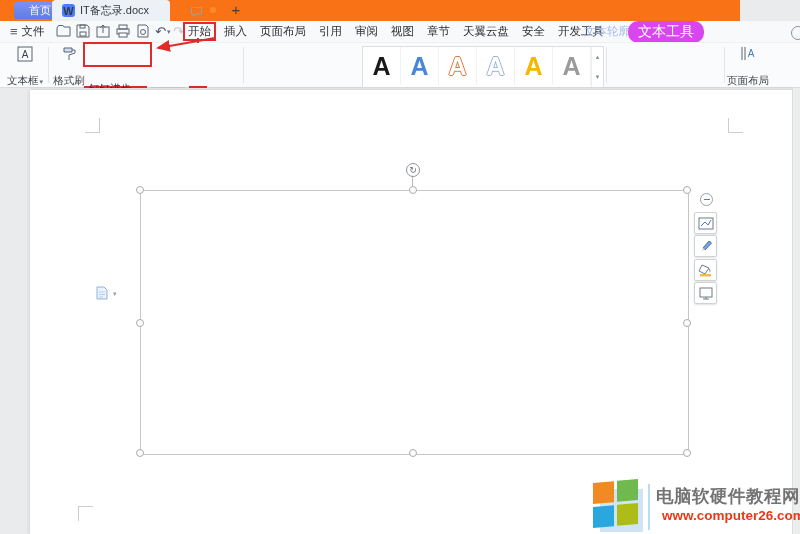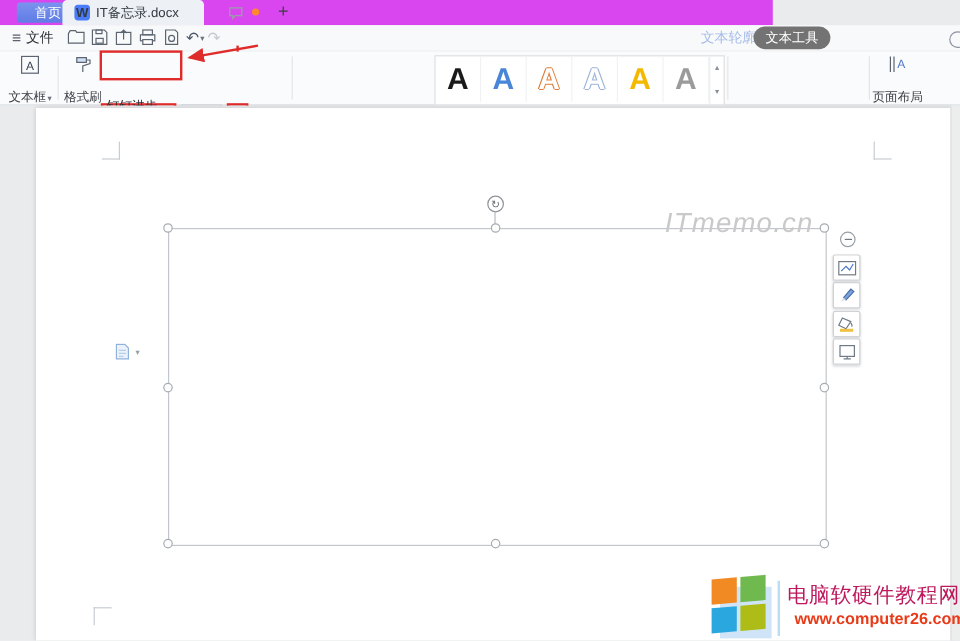--- a/index.html
+++ b/index.html
@@ -1,41 +1,41 @@
 <!DOCTYPE html>
 <html><head>
 <meta charset="utf-8">
 <style>
   html,body{margin:0;padding:0;}
   .app{position:relative;width:800px;height:534px;overflow:hidden;
        font-family:"Liberation Sans","DejaVu Sans",sans-serif;background:#e9ebed;color:#2b3037;}
 
   
-  .tabbar{position:absolute;left:0;top:0;width:644px;height:21px;background:#d946ef;}
+  .tabbar{position:absolute;left:0;top:0;width:740px;height:21px;background:#f97316;}
   .home-tab{position:absolute;left:14px;top:2px;width:52px;height:17px;border-radius:3px;
      background:linear-gradient(#7b93ee,#5f7ce6);color:#fff;font-size:11px;
      display:flex;align-items:center;justify-content:center;}
   .doc-tab{position:absolute;left:52px;top:0;width:118px;height:21px;background:#edf1f6;
      border-radius:4px 4px 0 0;display:flex;align-items:center;gap:5px;padding-left:10px;box-sizing:border-box;}
   .wps-ico{width:13px;height:13px;background:#4a7cfa;border-radius:3px;color:#fff;font-size:9px;
      font-weight:bold;display:flex;align-items:center;justify-content:center;}
   .doc-tab span{font-size:11px;color:#333a42;}
   .tab-bubble{position:absolute;left:190px;top:4px;}
   .tab-dot{position:absolute;left:210px;top:7px;width:6px;height:6px;border-radius:50%;background:#ff8a2a;}
   .newtab{position:absolute;left:228px;top:1px;font-size:15px;color:#3c4043;width:16px;text-align:center;}
 
   
   .menubar{position:absolute;left:0;top:21px;width:800px;height:21px;background:#f8f9fa;}
   .mitem{position:absolute;top:0;height:21px;display:flex;align-items:center;font-size:11.5px;color:#2a2f35;}
   .qicon{position:absolute;top:3px;width:16px;height:16px;}
   .mtabs{position:absolute;left:186px;top:0;height:21px;display:flex;align-items:center;gap:13px;font-size:11.5px;}
   .mtab{color:#2a2f35;white-space:nowrap;}
   .mtab-annot{border:2px solid #e02b2b;padding:0 3px;margin:0 -5px 0 -3px;}
   .drawtools{color:#a6bce8;}
-  .texttools{background:#737373;color:#fff;border-radius:10px;padding:2px 10px;font-size:11px;}
+  .texttools{background:#d946ef;color:#fff;border-radius:10px;padding:2px 10px;font-size:14px;}
   .help-circle{position:absolute;left:791px;top:5px;width:12px;height:12px;border:1.3px solid #8a93a0;border-radius:50%;}
 
   
   .ribbon{position:absolute;left:0;top:42px;width:800px;height:46px;background:#fafbfc;border-bottom:1px solid #d9dde1;border-top:1px solid #eef0f2;box-sizing:border-box;}
   .vsep{position:absolute;top:4px;height:36px;width:1px;background:#e3e6e9;}
   .bigbtn{position:absolute;top:1px;height:42px;display:flex;flex-direction:column;align-items:center;justify-content:space-between;padding:2px 0;}
   .bigbtn .lbl{font-size:10.5px;color:#3a3f45;white-space:nowrap;}
   .combo{position:absolute;background:#fff;border:1px solid #c6cacf;display:flex;align-items:center;
      justify-content:space-between;font-size:11px;color:#2a2f35;padding:0 3px;box-sizing:border-box;}
   .combo.red{border:2px solid #e02b2b;}
@@ -87,21 +87,21 @@
   
   .annot-box{position:absolute;border:2px solid #e02b2b;z-index:40;pointer-events:none;}
   .annot-svg{position:absolute;left:0;top:0;z-index:50;pointer-events:none;}
 
   
   .logo-shadow{position:absolute;left:600px;top:489px;width:43px;height:43px;background:#cfe5f7;}
   .flag{position:absolute;left:593px;top:481px;width:45px;height:45px;transform:skewY(-5deg);
       display:grid;grid-template-columns:21px 21px;grid-template-rows:21px 21px;gap:3px;}
   .flag i{display:block;}
   .divider{position:absolute;left:648px;top:484px;width:2px;height:46px;background:#badcf4;}
-  .site-name{position:absolute;left:656px;top:484px;font-size:17.5px;font-weight:normal;color:#be185d;letter-spacing:.5px;}
+  .site-name{position:absolute;left:656px;top:484px;font-size:17.5px;font-weight:bold;color:#737373;letter-spacing:.5px;}
   .site-url{position:absolute;left:662px;top:508px;font-size:13.5px;font-weight:bold;color:#e93a18;}
 </style>
 </head>
 <body>
 
 <div class="app">
 
   <div class="tabbar">
     <div class="home-tab">
         <span>首页</span>
@@ -150,20 +150,32 @@
           <path d="M2 1h8l2 2v10H2z" fill="none" stroke="#5b6470"></path>
           <circle cx="7" cy="8" r="2.5" fill="none" stroke="#5b6470"></circle>
         </svg></span>
     <div class="mitem" style="left:155px;">
       <span style="font-size:13px;color:#4a5568;">↶</span>
       <span class="caret">▾</span>
     </div>
     <div class="mitem" style="left:173px;">
       <span style="font-size:13px;color:#c3c8cf;">↷</span>
     </div>
+    <div class="mtabs">
+      <span class="mtab mtab-annot">开始</span>
+      <span class="mtab">插入</span>
+      <span class="mtab">页面布局</span>
+      <span class="mtab">引用</span>
+      <span class="mtab">审阅</span>
+      <span class="mtab">视图</span>
+      <span class="mtab">章节</span>
+      <span class="mtab">天翼云盘</span>
+      <span class="mtab">安全</span>
+      <span class="mtab">开发工具</span>
+    </div>
     <div class="mitem drawtools" style="left:584px;">文本轮廓</div>
     <div class="mitem" style="left:628px;top:2px;height:17px;">
       <span class="texttools">文本工具</span>
     </div>
     <span class="help-circle"></span>
   </div>
 
   <div class="ribbon">
     <div class="bigbtn" style="left:6px;width:38px;">
       <svg width="16" height="16">
@@ -369,21 +381,20 @@
       </div>
     <span class="handle" style="left:136px;top:98px;"></span>
     <span class="handle" style="left:409px;top:98px;"></span>
     <span class="handle" style="left:683px;top:98px;"></span>
     <span class="handle" style="left:136px;top:231px;"></span>
     <span class="handle" style="left:683px;top:231px;"></span>
     <span class="handle" style="left:136px;top:361px;"></span>
     <span class="handle" style="left:409px;top:361px;"></span>
     <span class="handle" style="left:683px;top:361px;"></span>
 
-    <div class="watermark">ITmemo.cn</div>
 
     <div class="collapse-circle">
         <i></i>
       </div>
     <div class="floatbar-btn" style="top:124px;">
       <svg width="16" height="13">
           <rect x="1" y="1" width="14" height="11" fill="none" stroke="#707a85"></rect>
           <path d="M3 9l4-4 3 3 3-5" fill="none" stroke="#4a78c8"></path>
         </svg>
     </div>

